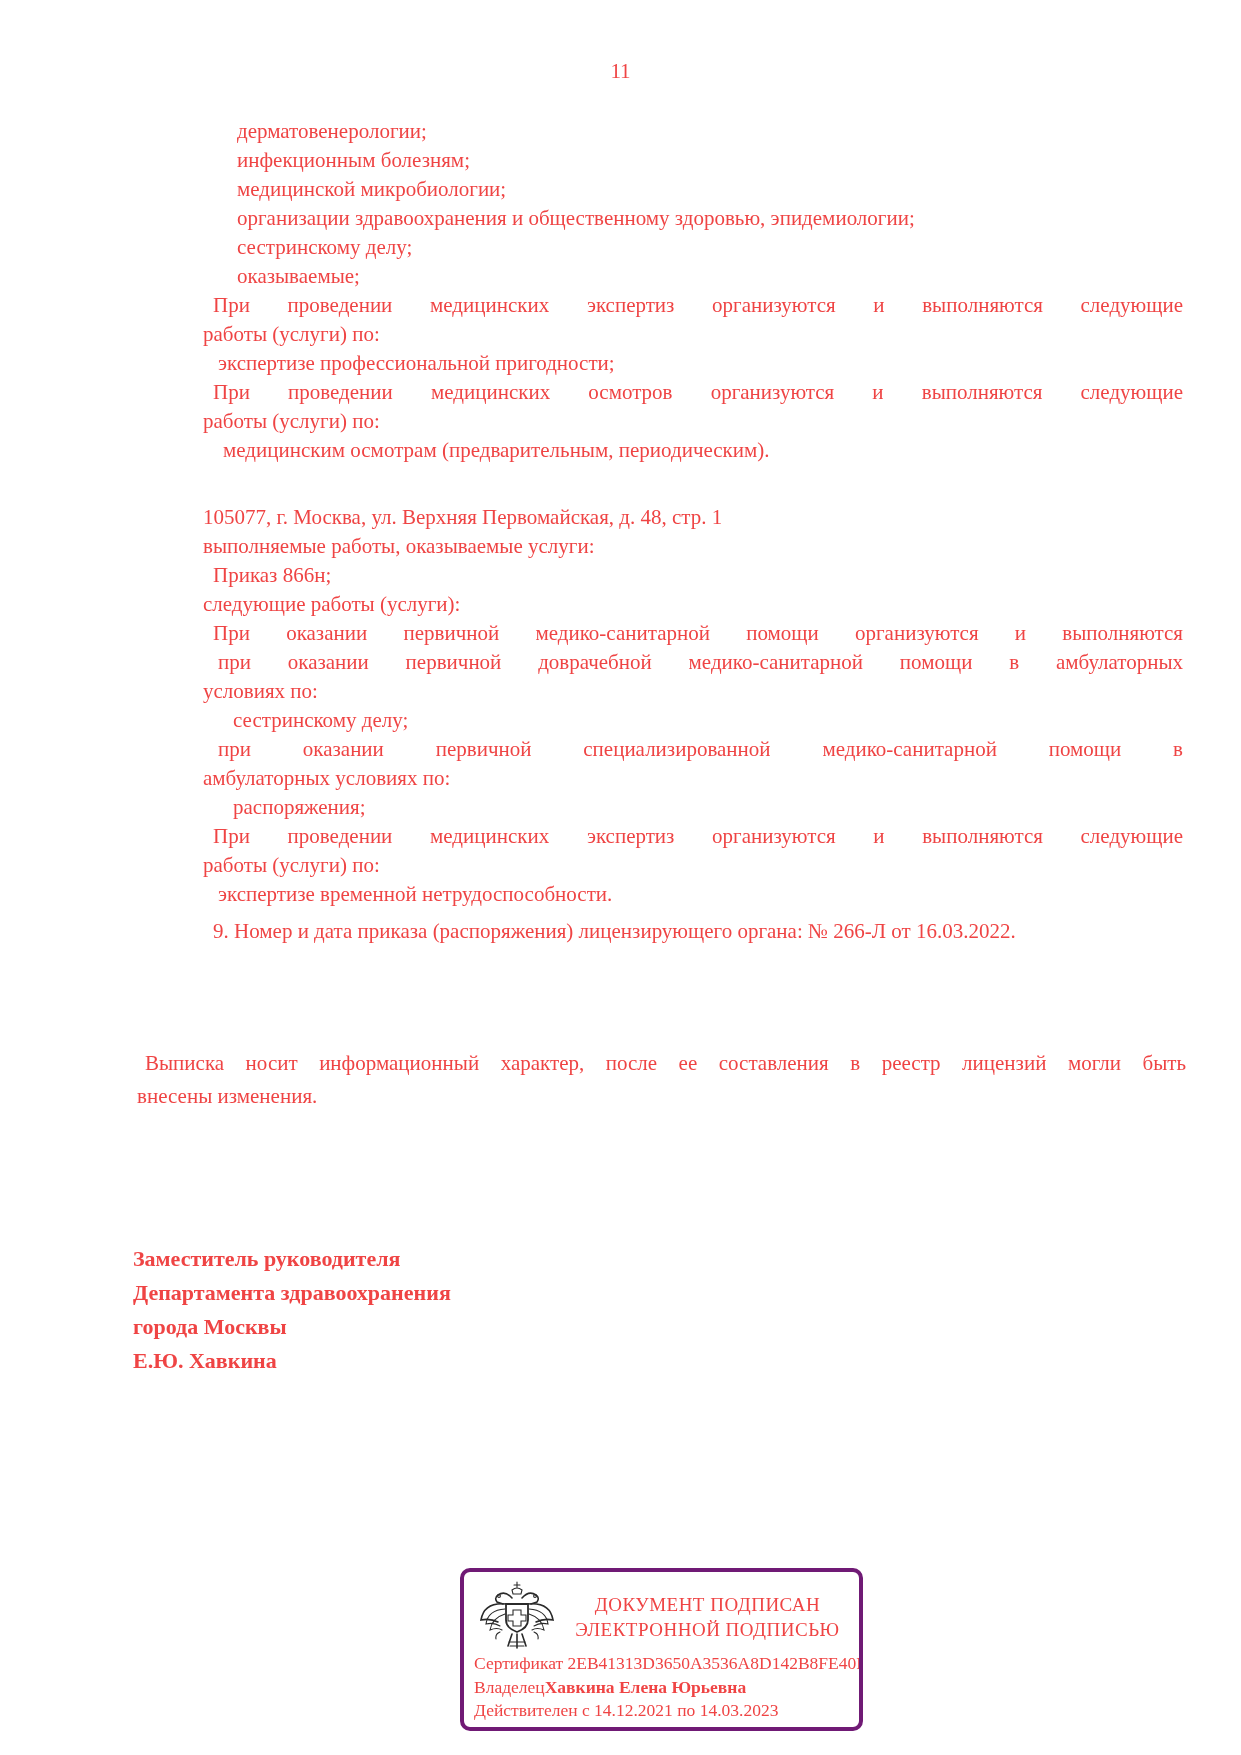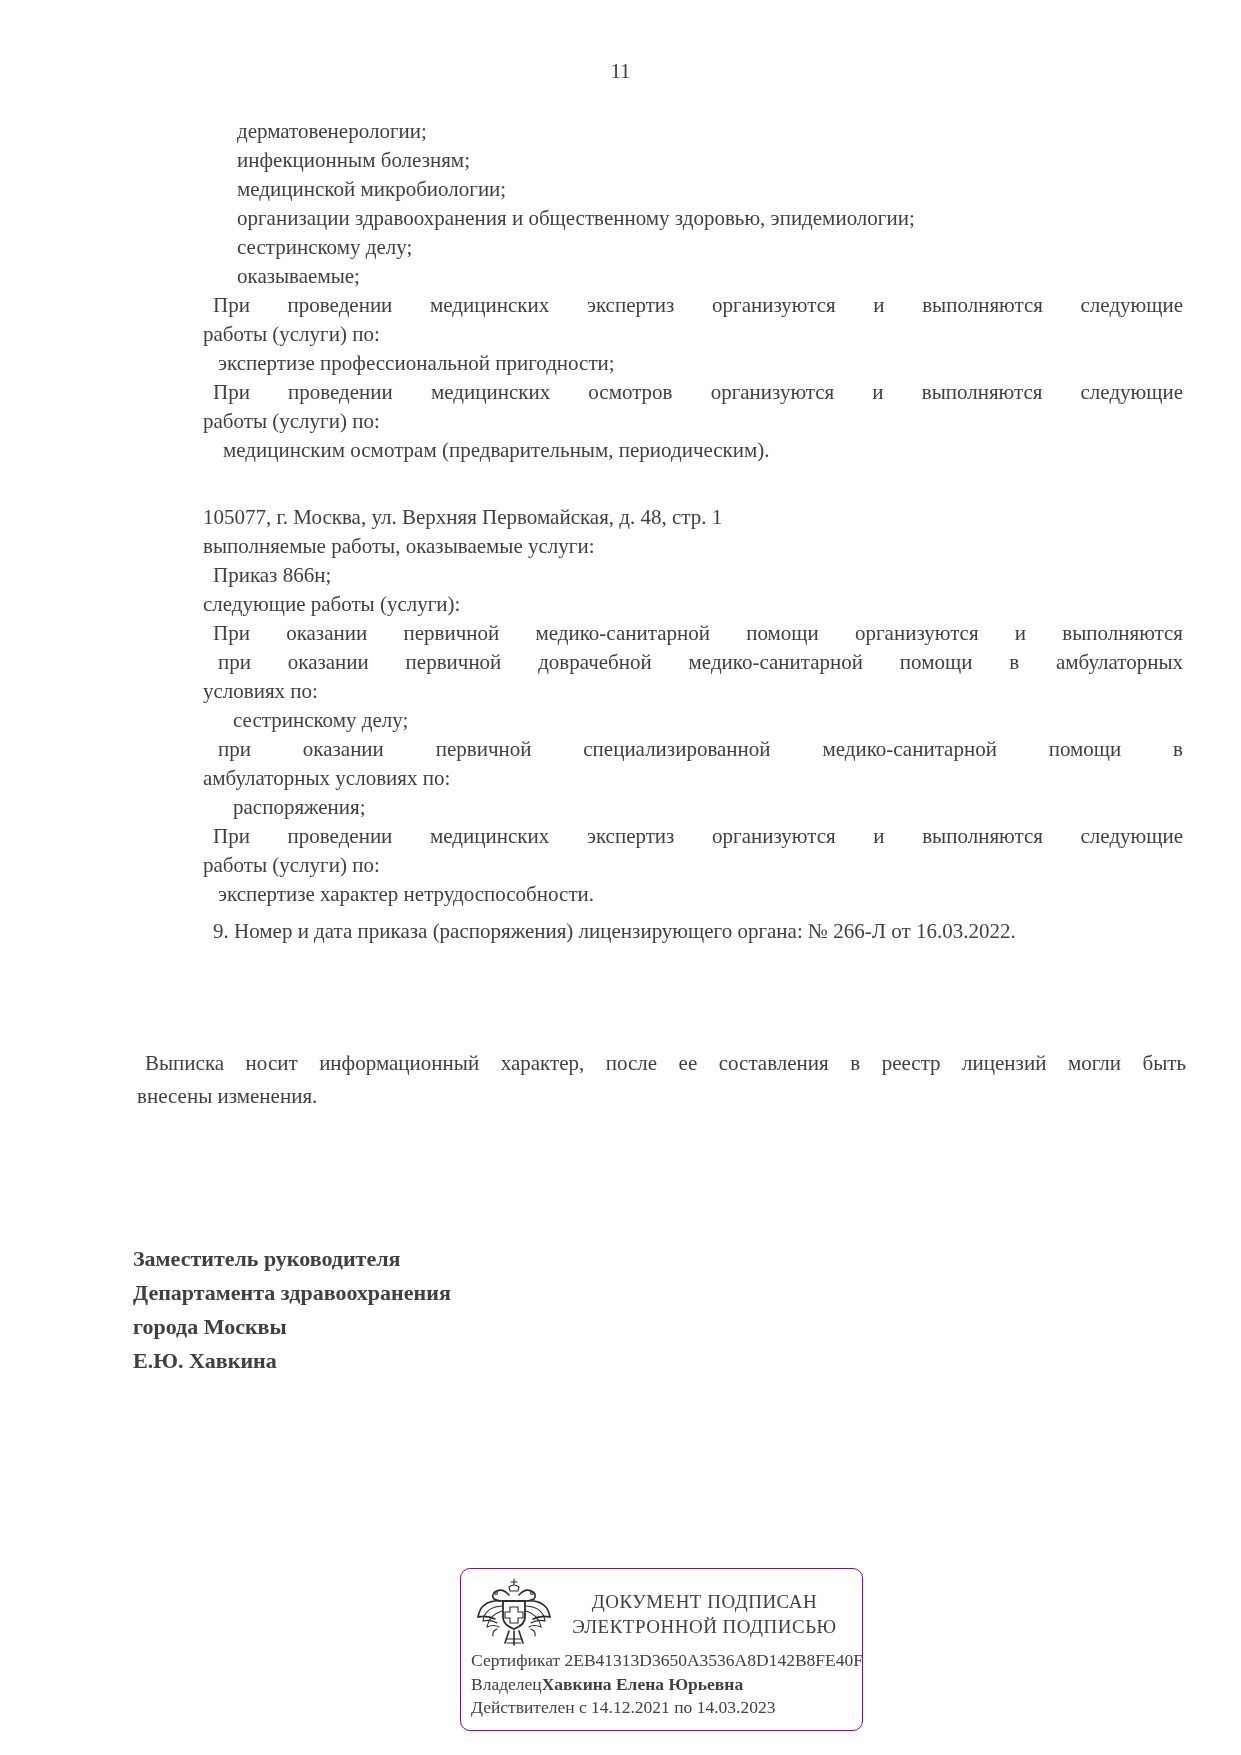--- a/index.html
+++ b/index.html
@@ -2,21 +2,21 @@
 <html lang="ru"><head>
 <meta charset="utf-8">
 <style>
   html,body{margin:0;padding:0;background:#888;}
   .page{
     position:relative;
     width:1241px;height:1755px;
     background:#ffffff;
     margin:0 auto;
     font-family:"Liberation Serif","DejaVu Serif",serif;
-    color:#404040;
+    color:#ef4444;
     overflow:hidden;
   }
   .pagenum{
     position:absolute;top:60px;left:0;width:100%;
     text-align:center;font-size:21px;line-height:22px;
   }
   .content{
     position:absolute;left:203px;top:117px;width:980px;
     font-size:21px;
   }
@@ -34,21 +34,21 @@
     font-size:21px;line-height:33px;
   }
   .note .first{text-indent:8px;text-align:justify;text-align-last:justify;}
   .signature{
     position:absolute;left:133px;top:1242px;width:1053px;
     font-size:22px;line-height:34px;font-weight:bold;
   }
   .sig-row{display:flex;justify-content:space-between;flex-direction:column;}
   .stamp{
     position:absolute;left:460px;top:1568px;width:403px;height:163px;
-    box-sizing:border-box;border:1px solid #701a75;border-radius:10px;
+    box-sizing:border-box;border:4px solid #701a75;border-radius:10px;
     background:#fff;overflow:hidden;
   }
   .stamp-emblem{position:absolute;left:12px;top:8px;width:82px;height:76px;}
   .stamp-title{
     position:absolute;left:96px;top:20px;width:295px;
     text-align:center;font-size:19px;line-height:25px;letter-spacing:0.5px;
   }
   .stamp-info{
     position:absolute;left:10px;top:80px;width:620px;
     font-size:17.5px;line-height:23.5px;white-space:nowrap;
@@ -84,21 +84,21 @@
     <div class="ln">следующие работы (услуги):</div>
     <div class="ln jf i1">При оказании первичной медико-санитарной помощи организуются и выполняются</div>
     <div class="ln jf i2">при оказании первичной доврачебной медико-санитарной помощи в амбулаторных</div>
     <div class="ln">условиях по:</div>
     <div class="ln i3b">сестринскому делу;</div>
     <div class="ln jf i2">при оказании первичной специализированной медико-санитарной помощи в</div>
     <div class="ln">амбулаторных условиях по:</div>
     <div class="ln i3b">распоряжения;</div>
     <div class="ln jf i1">При проведении медицинских экспертиз организуются и выполняются следующие</div>
     <div class="ln">работы (услуги) по:</div>
-    <div class="ln i2">экспертизе характер нетрудоспособности.</div>
+    <div class="ln i2">экспертизе временной нетрудоспособности.</div>
     <div class="sp8"></div>
     <div class="ln i1">9. Номер и дата приказа (распоряжения) лицензирующего органа: № 266-Л от 16.03.2022.</div>
   </div>
 
   <div class="note">
     <div class="first">Выписка носит информационный характер, после ее составления в реестр лицензий могли быть</div>
     <div>внесены изменения.</div>
   </div>
 
   <div class="signature">

